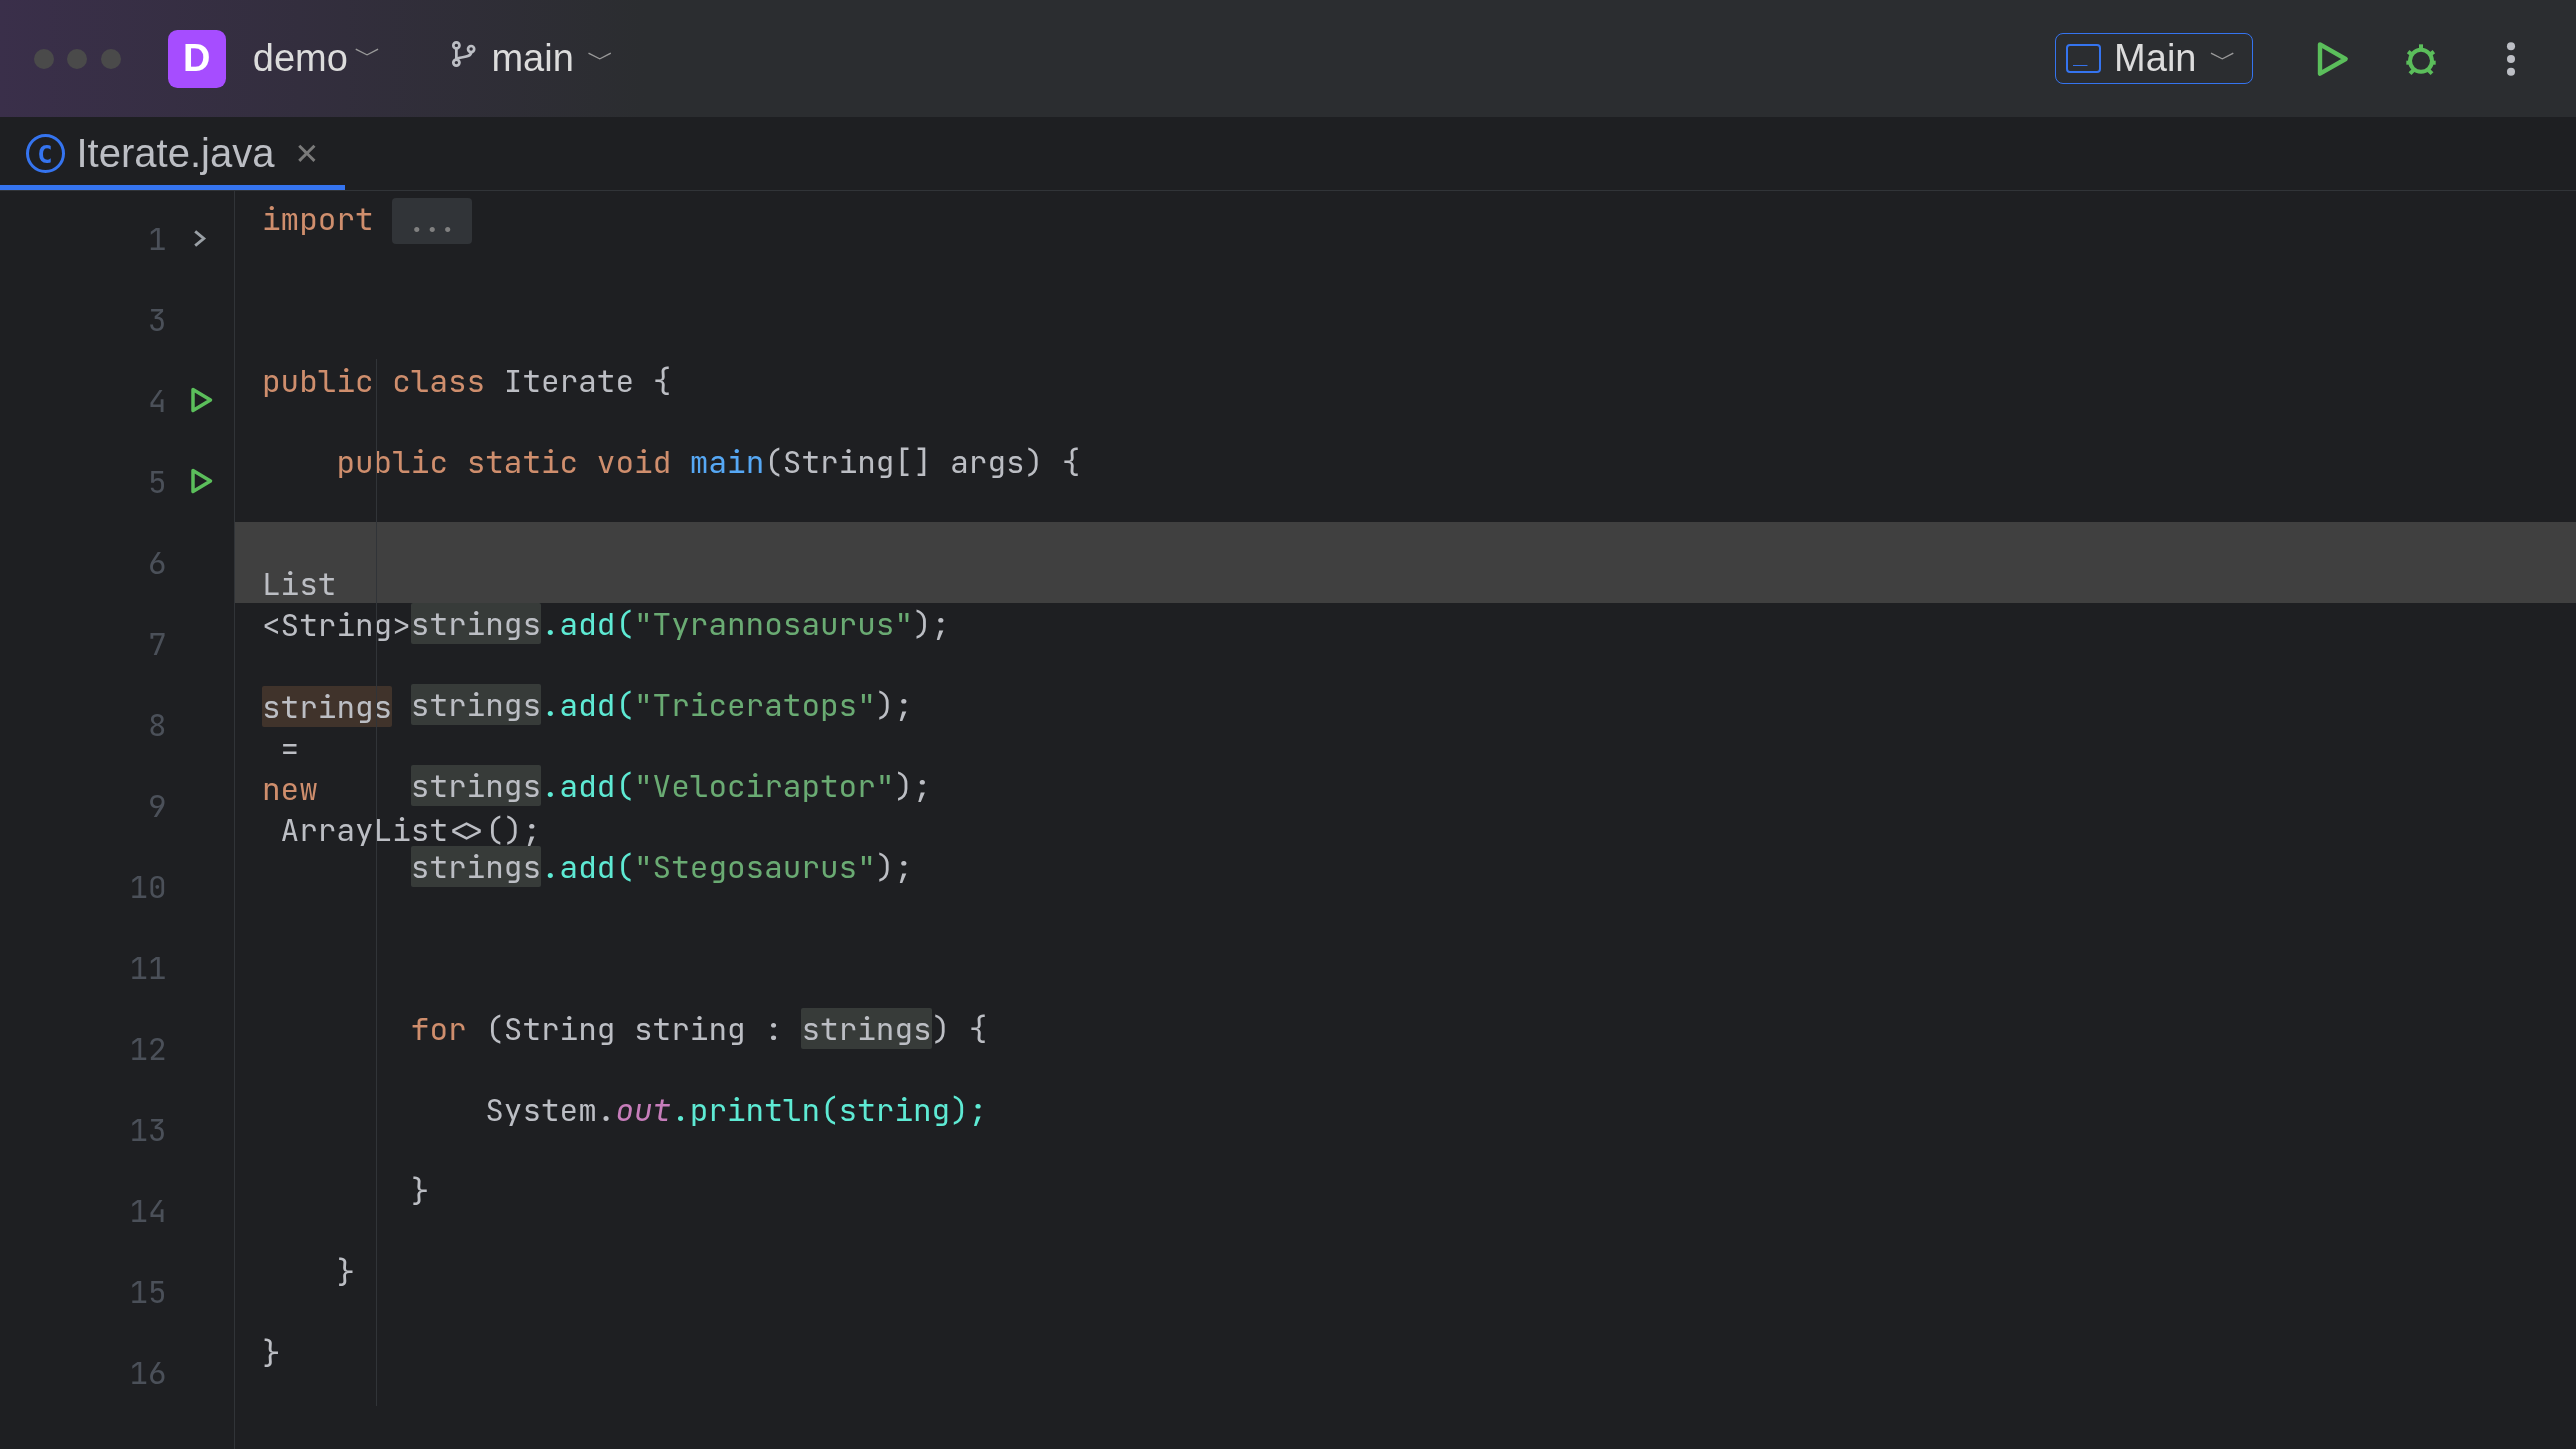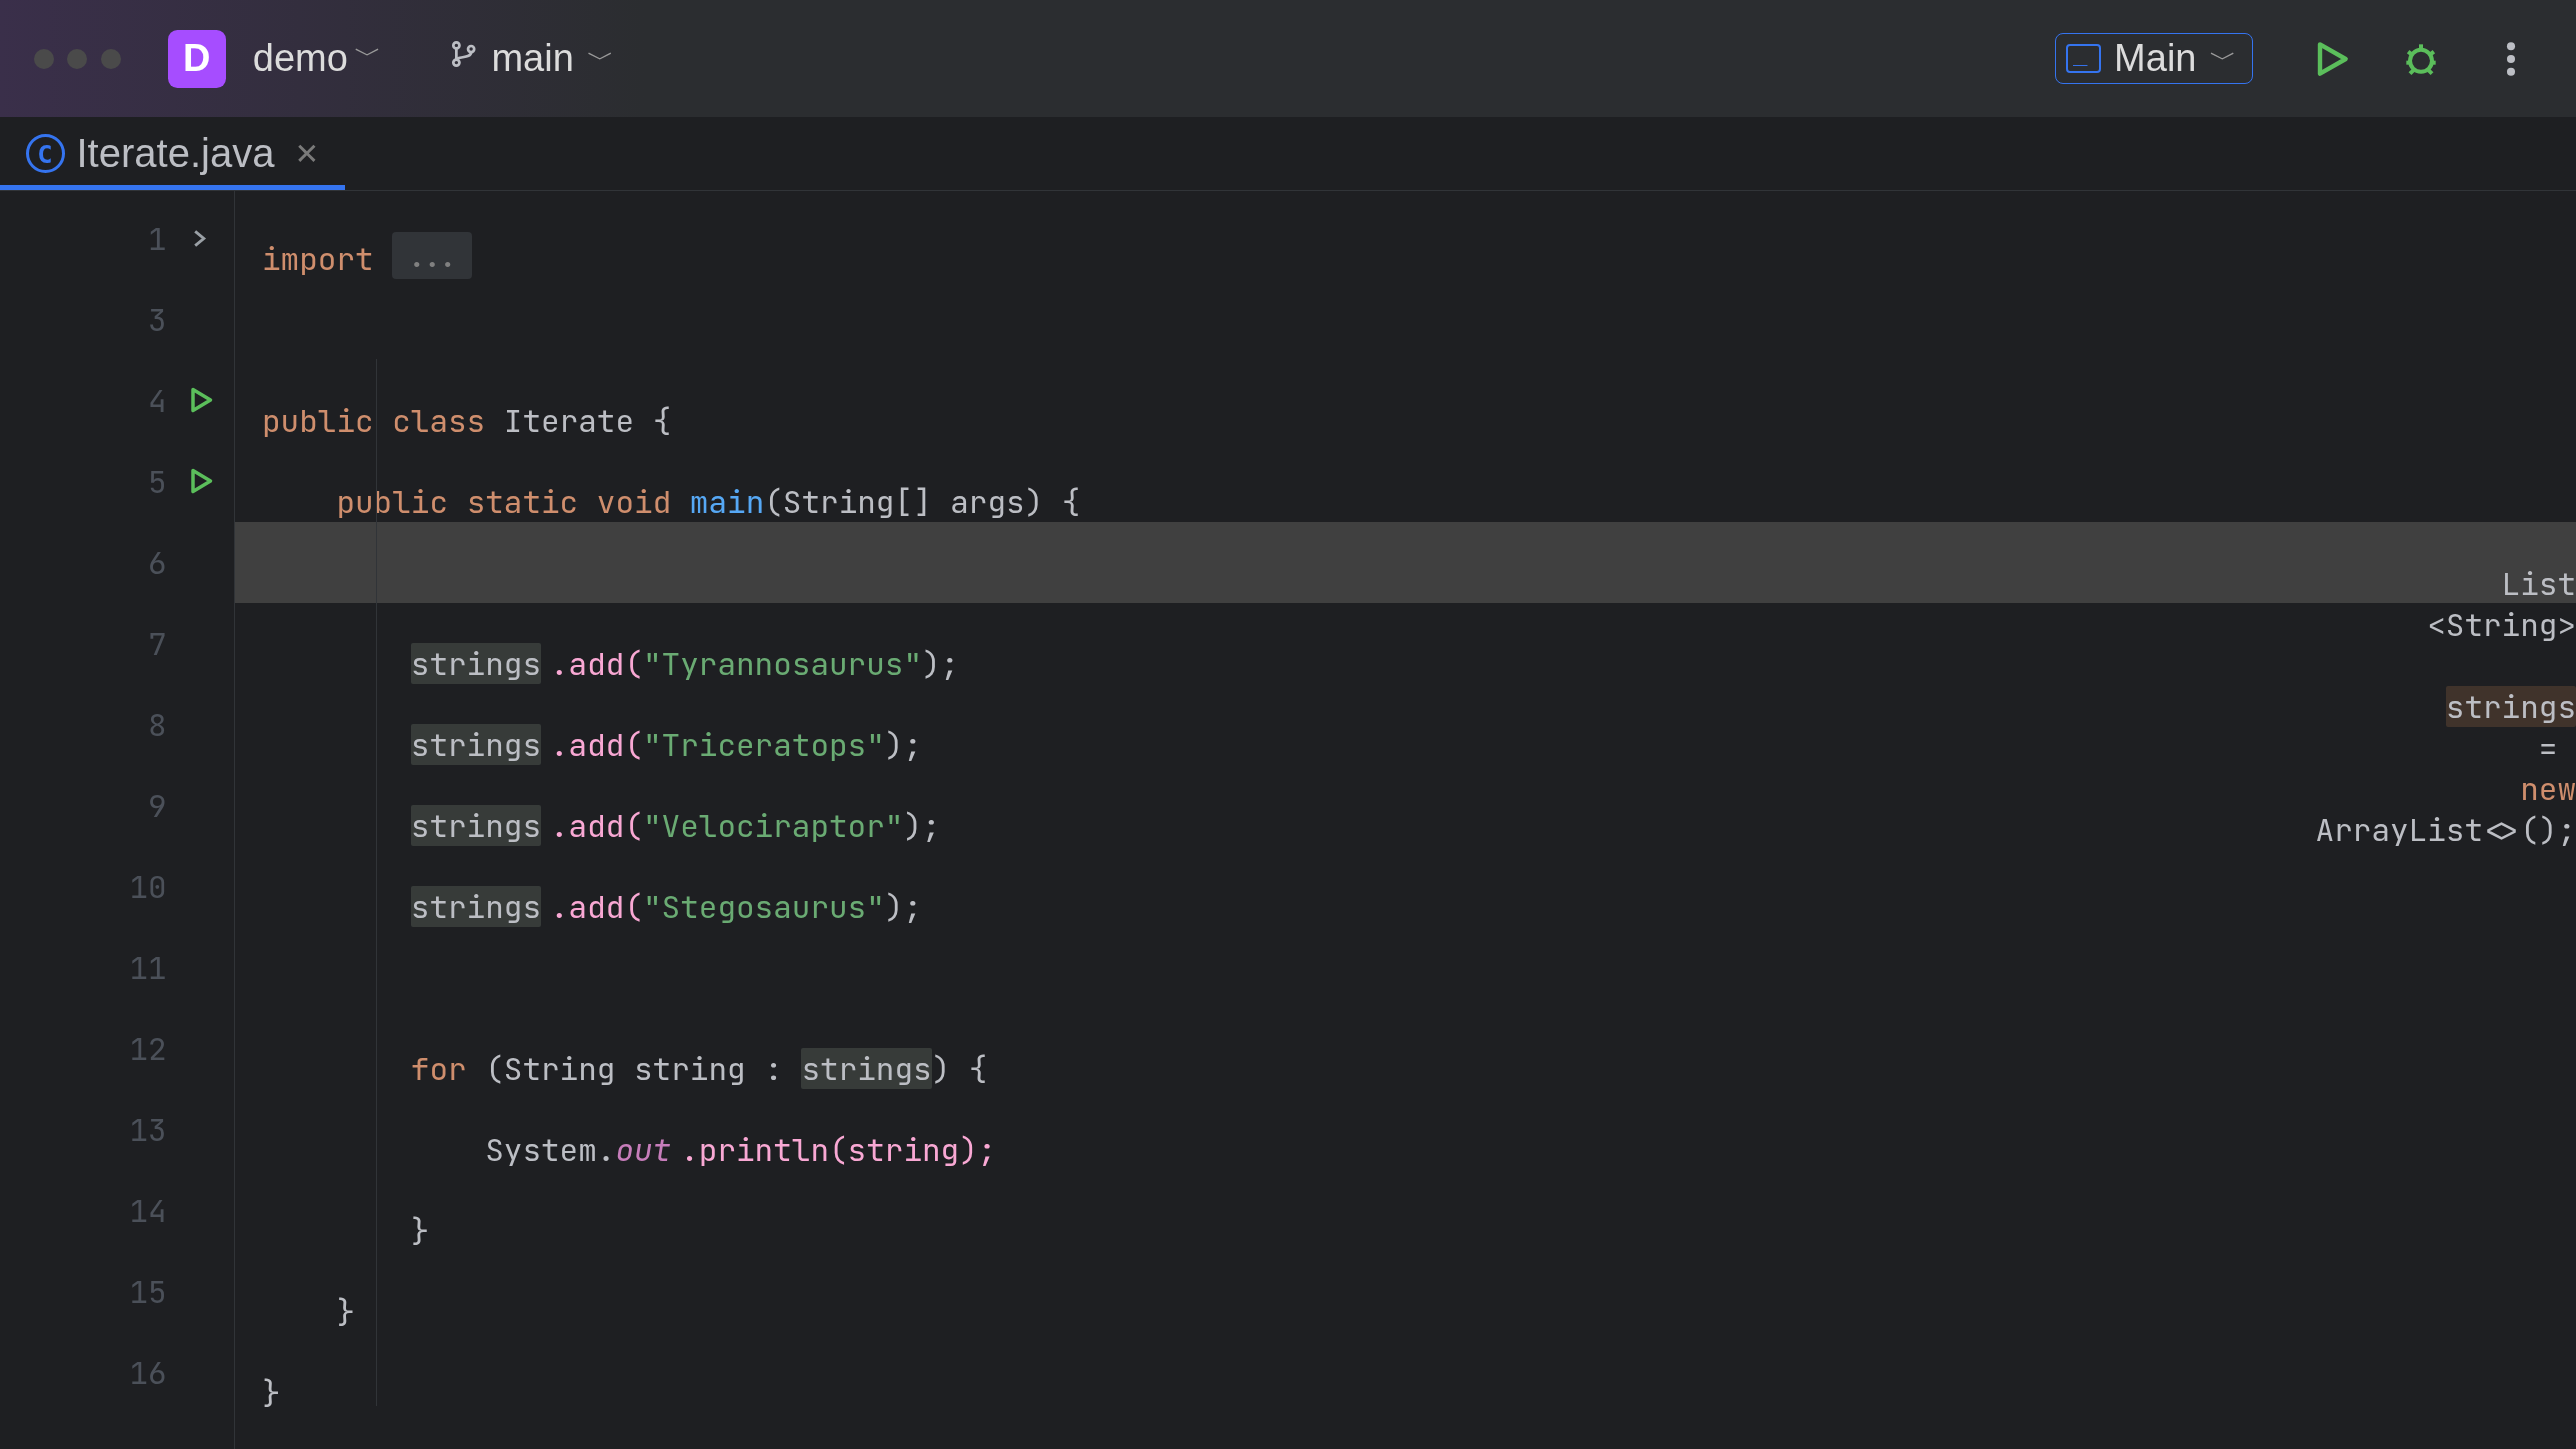--- a/index.html
+++ b/index.html
@@ -148,37 +148,37 @@
     font-size: 32px;
   }
   .code {
     flex: 1;
     position: relative;
     padding-top: 6.7px;
   }
   .line {
     height: 81px;
     display: flex;
-    align-items: flex-end;
+    align-items: flex-start;
     padding-left: 27px;
     font-size: 31px;
     white-space: pre;
   }
   .line.current { background: #404040; flex-direction: column; }
   .indent-guide {
     position: absolute;
     top: 168px;
     left: 141px;
     width: 1.3px;
     height: 1047px;
     background: #313438;
   }
   .kw { color: #cf8e6d; }
   .type { color: #bcbec4; }
-  .method { color: #f9a8d4; padding-left: 9px; }
+  .method { color: #5eead4; }
   .def-method { color: #56a8f5; }
   .str { color: #6aab73; }
   .field { color: #c77dbb; font-style: italic; }
   .punct { color: #bcbec4; }
   .var { color: #bcbec4; }
   .folded {
     background: #313438;
     padding: 2.7px 12px;
     border-radius: 4px;
     color: #808080;

